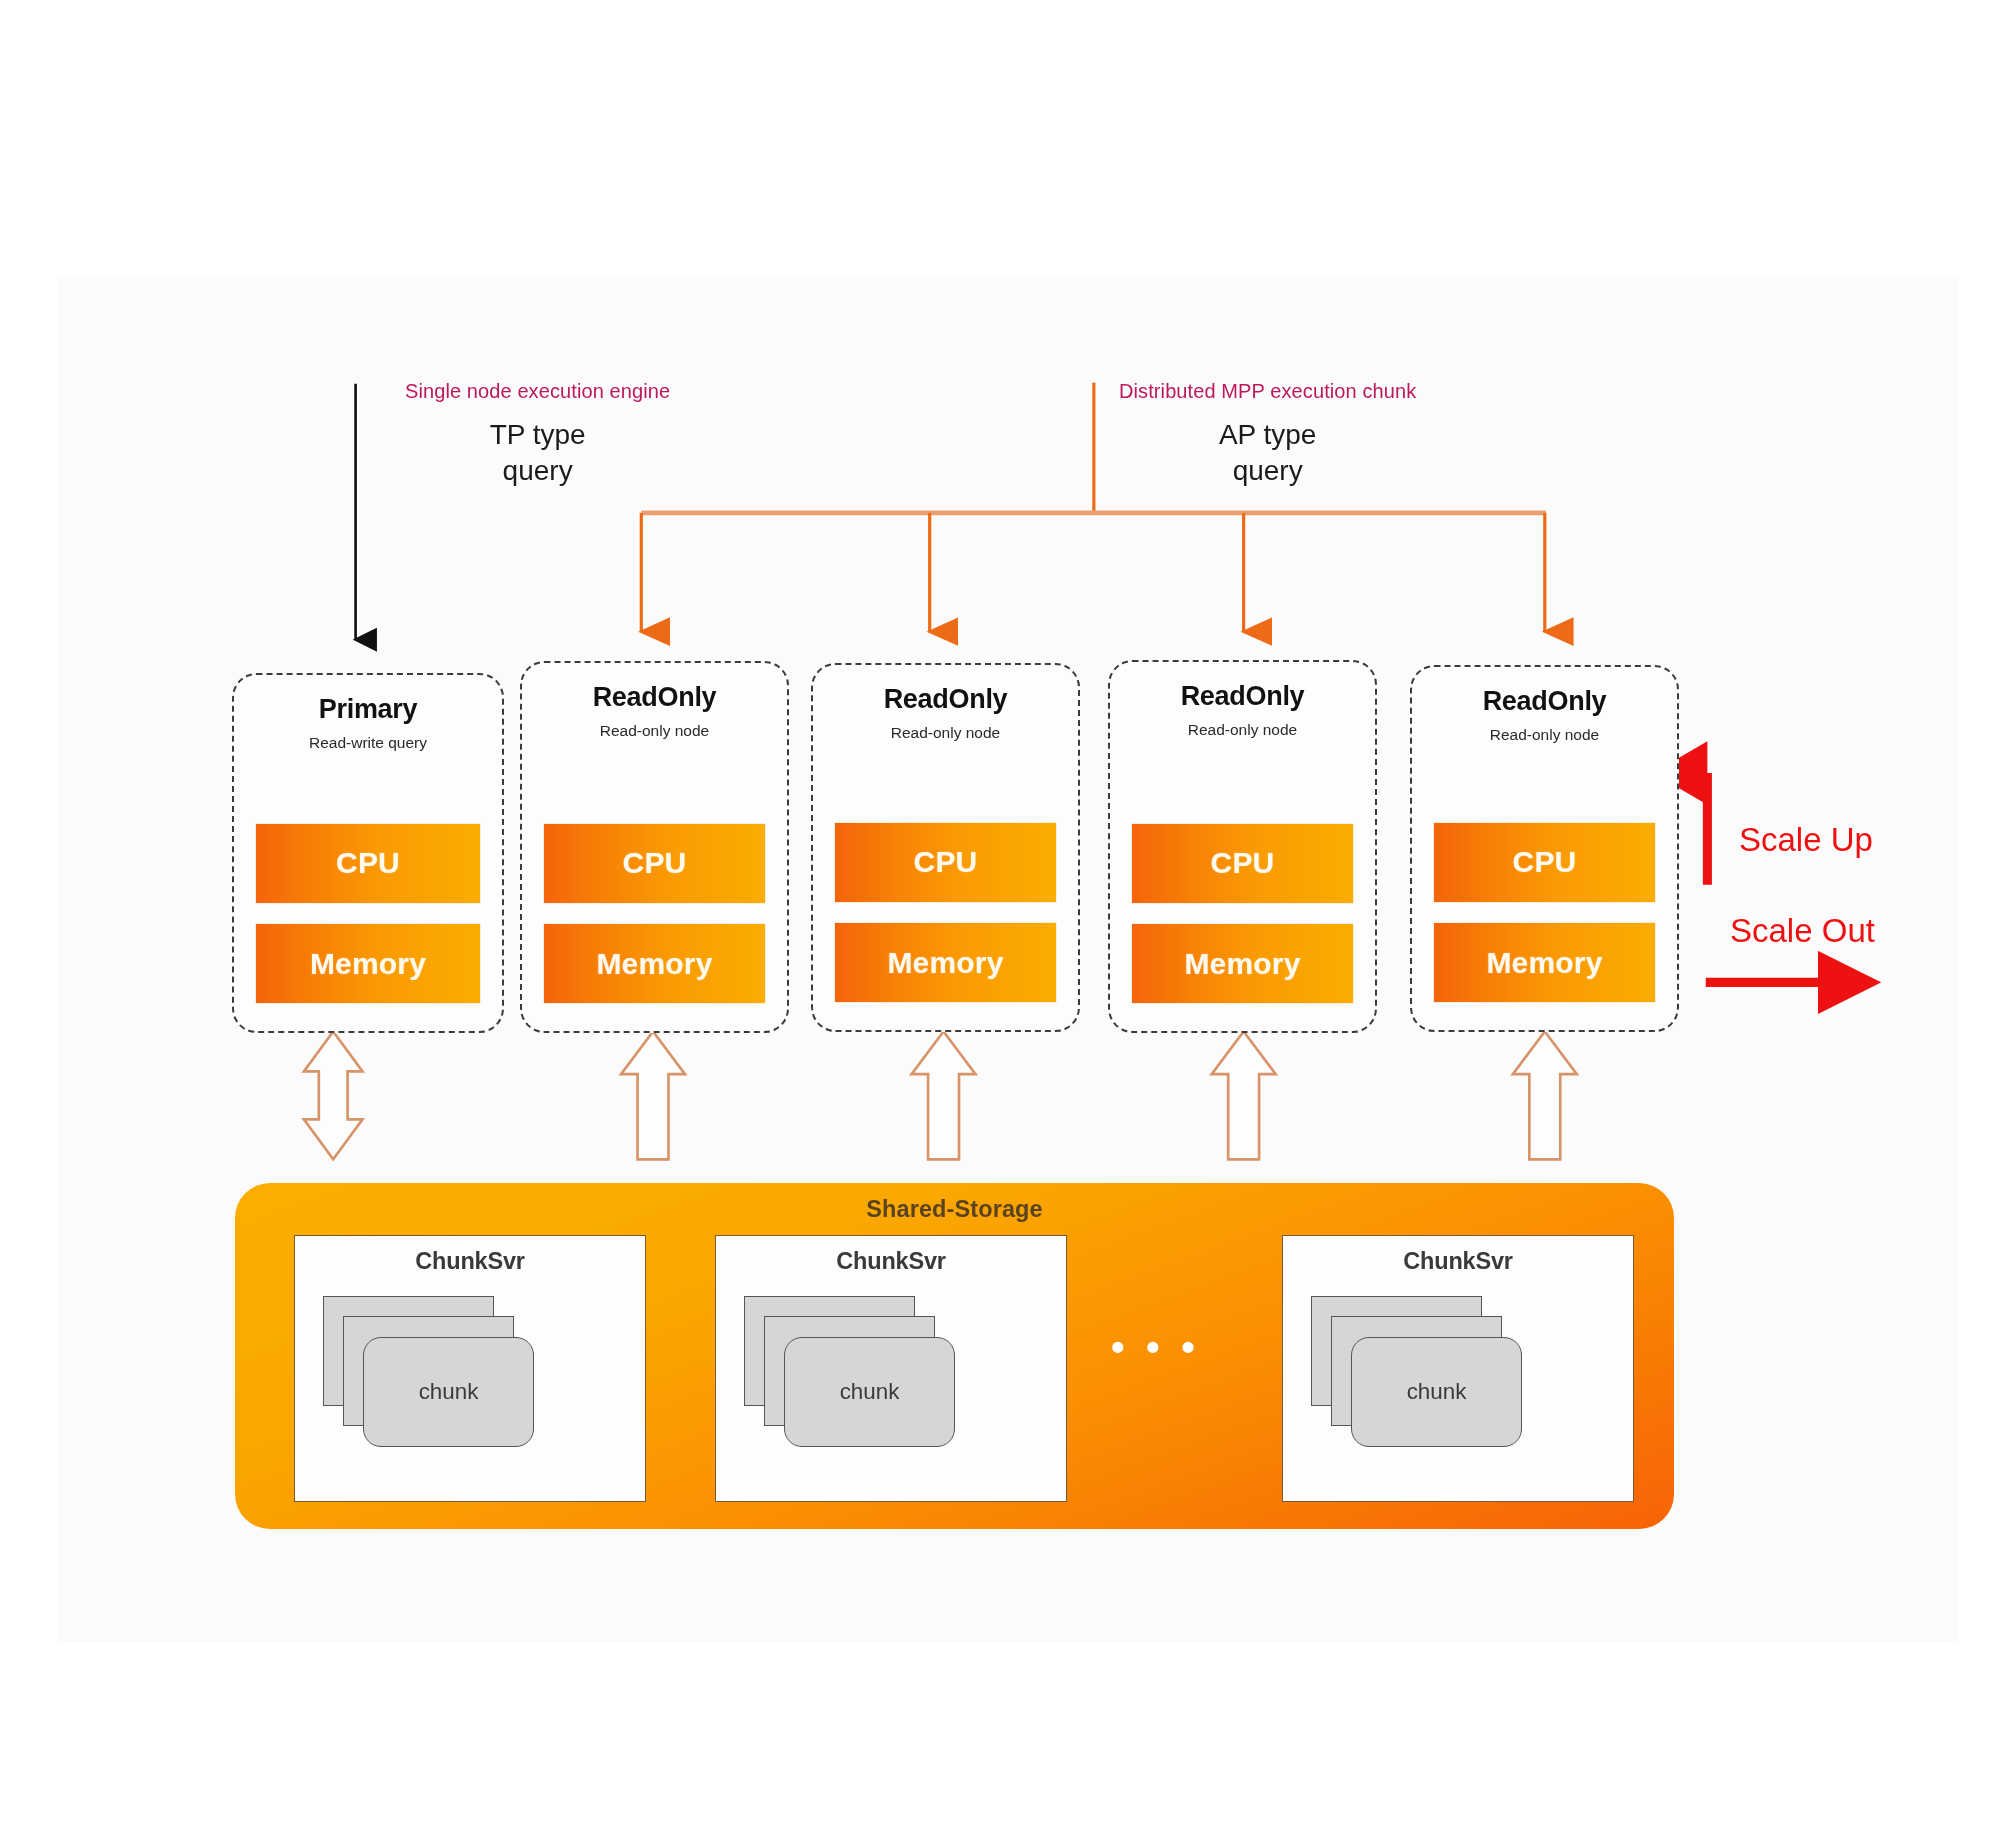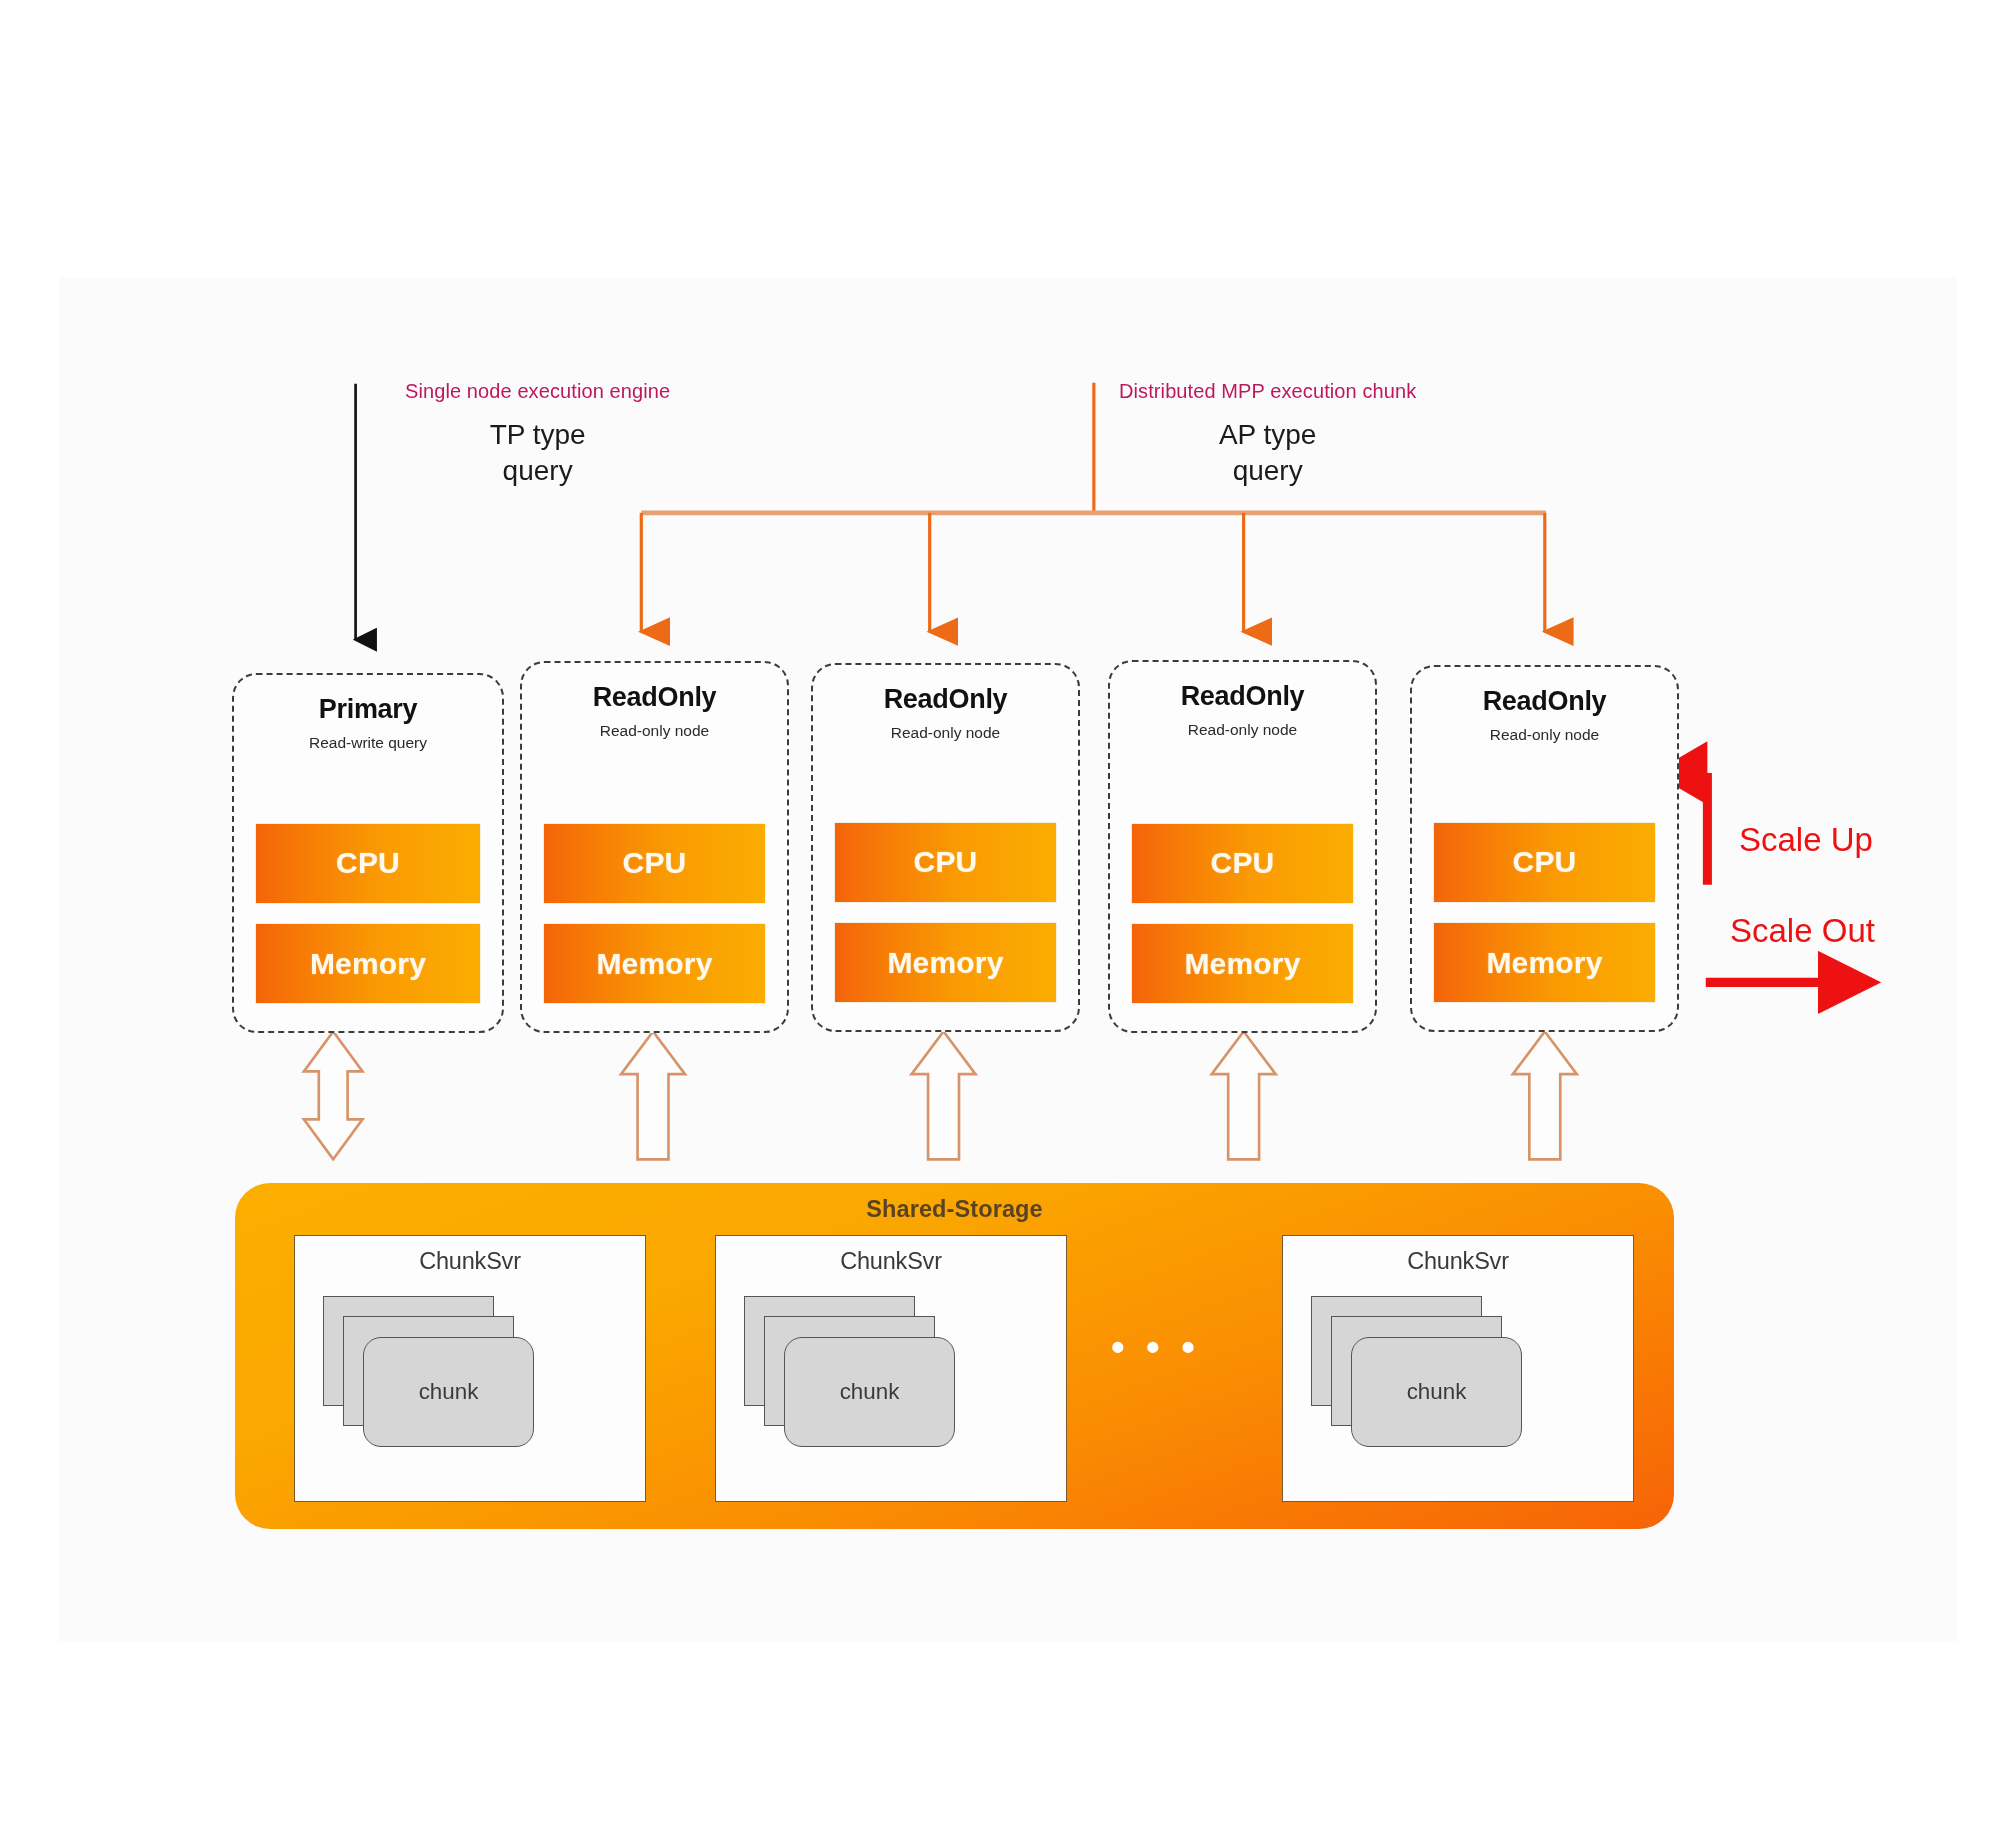--- a/index.html
+++ b/index.html
@@ -132,21 +132,21 @@
     position: absolute;
     box-sizing: border-box;
     background: #fdfdfd;
     border: 1.6px solid #7a5a30;
     top: 52px;
     height: 267px;
   }
   .chunksvr-title {
     text-align: center;
     font-size: 23.5px;
-    font-weight: normal;
+    font-weight: bold;
     color: #3a3a3a;
     margin-top: 11.7px;
     letter-spacing: -0.2px;
   }
   .chunk-stack {
     position: absolute;
     left: 0; right: 0;
     top: 60px;
     height: 176px;
   }

